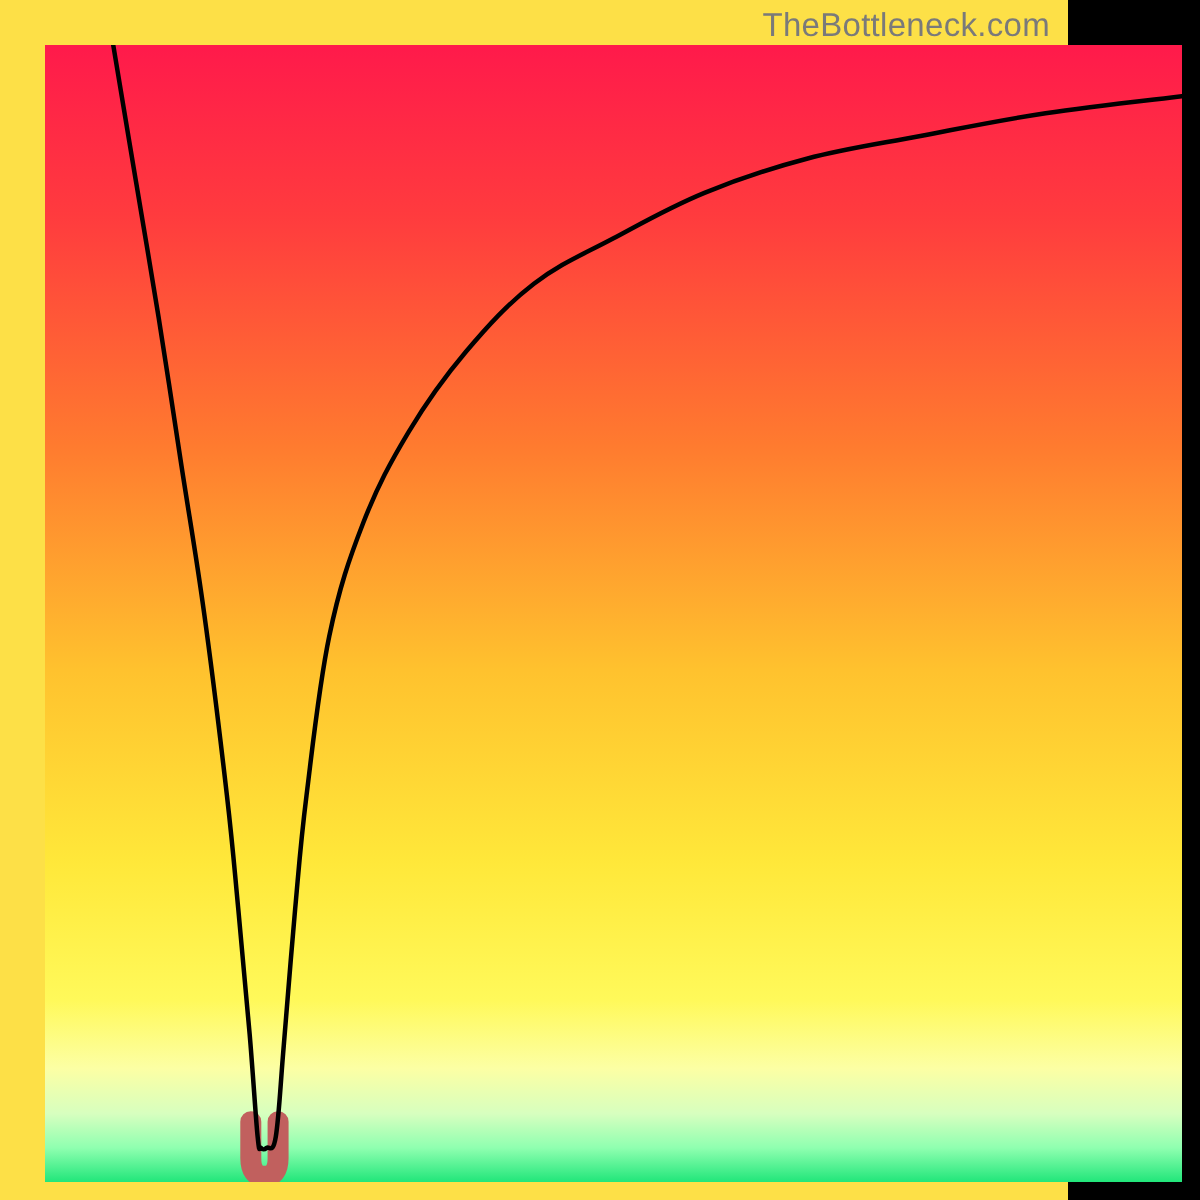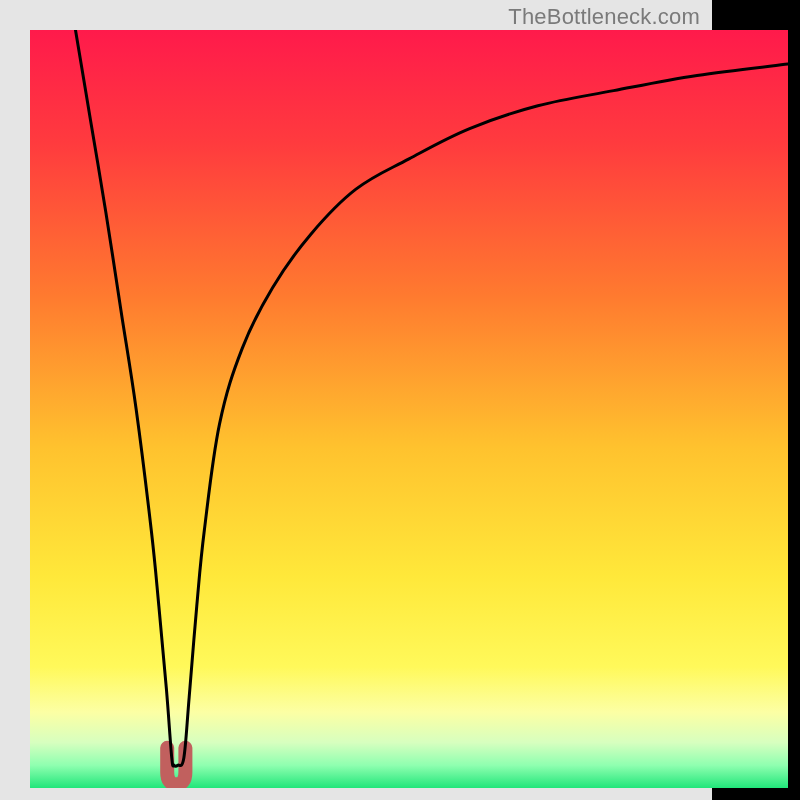--- a/index.html
+++ b/index.html
@@ -10,21 +10,21 @@
     overflow: hidden;
     background: #000;
     font-family: Arial, Helvetica, sans-serif;
   }
   .frame {
     position: absolute;
     left: 0;
     top: 0;
     width: 712px;
     height: 800px;
-    background: #e5e5e5;
+    background: #fde047;
   }
   .plot {
     position: absolute;
     box-sizing: border-box;
   }
   .credit {
     position: absolute;
     top: 4px;
     right: 12px;
     color: #7a7a7a;

